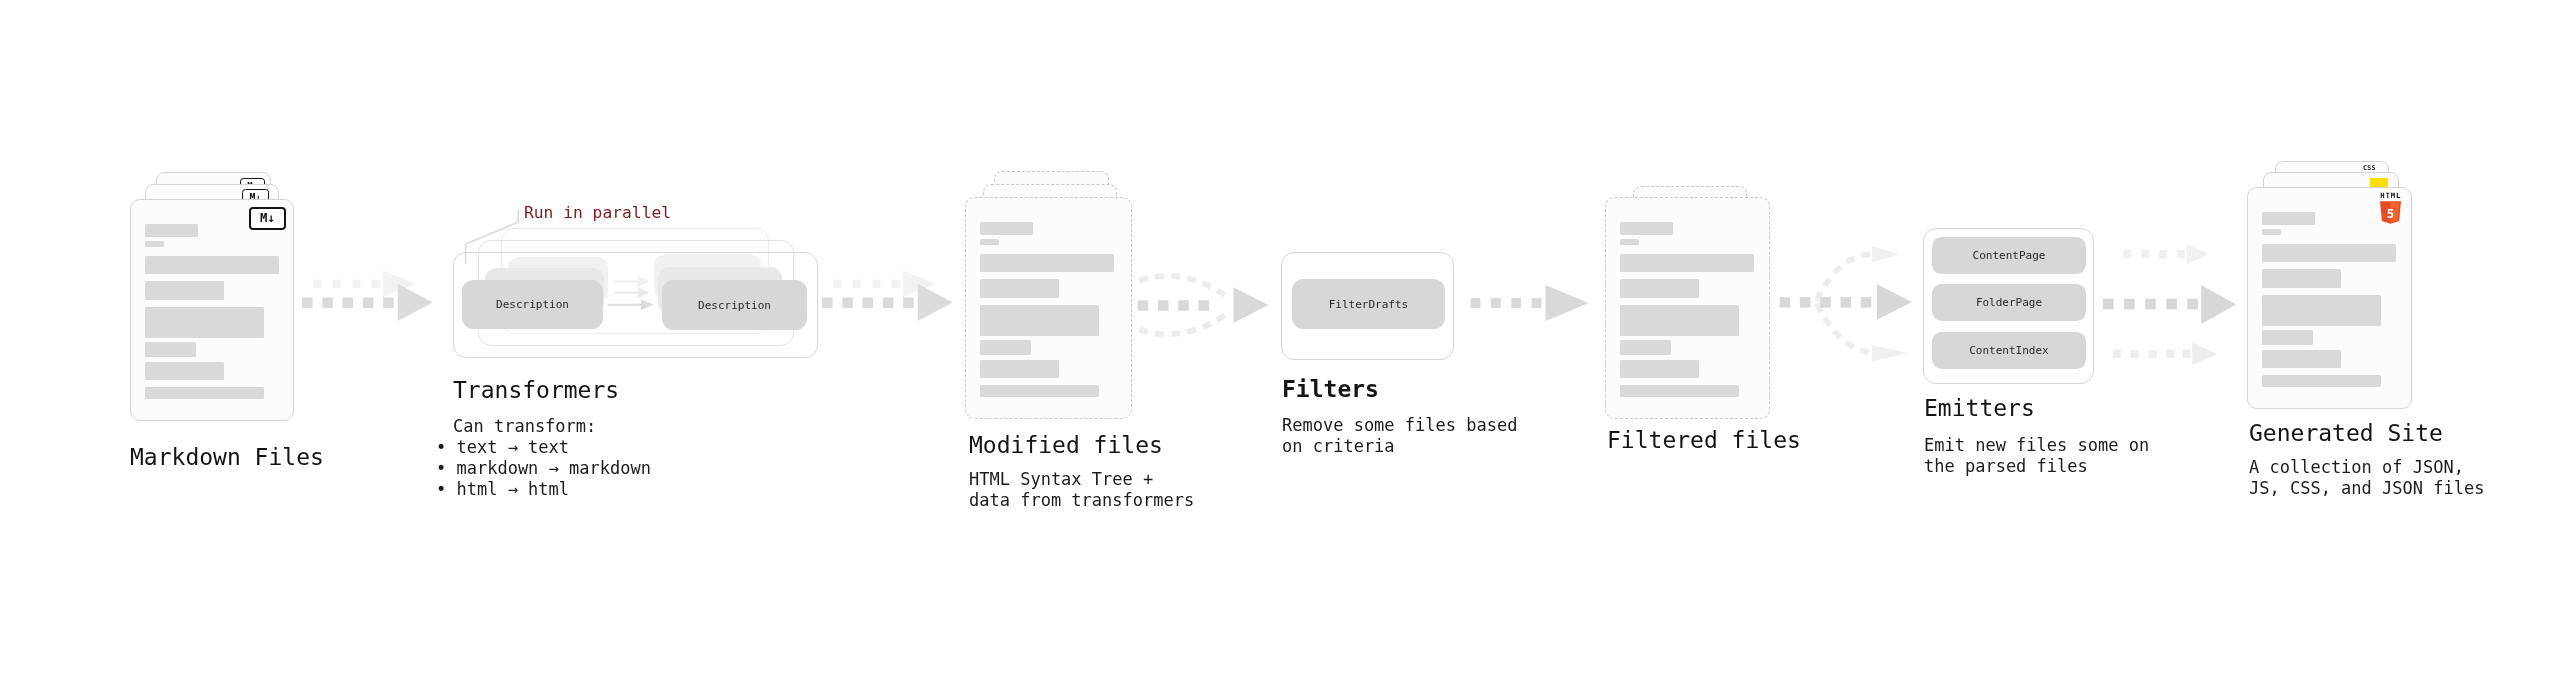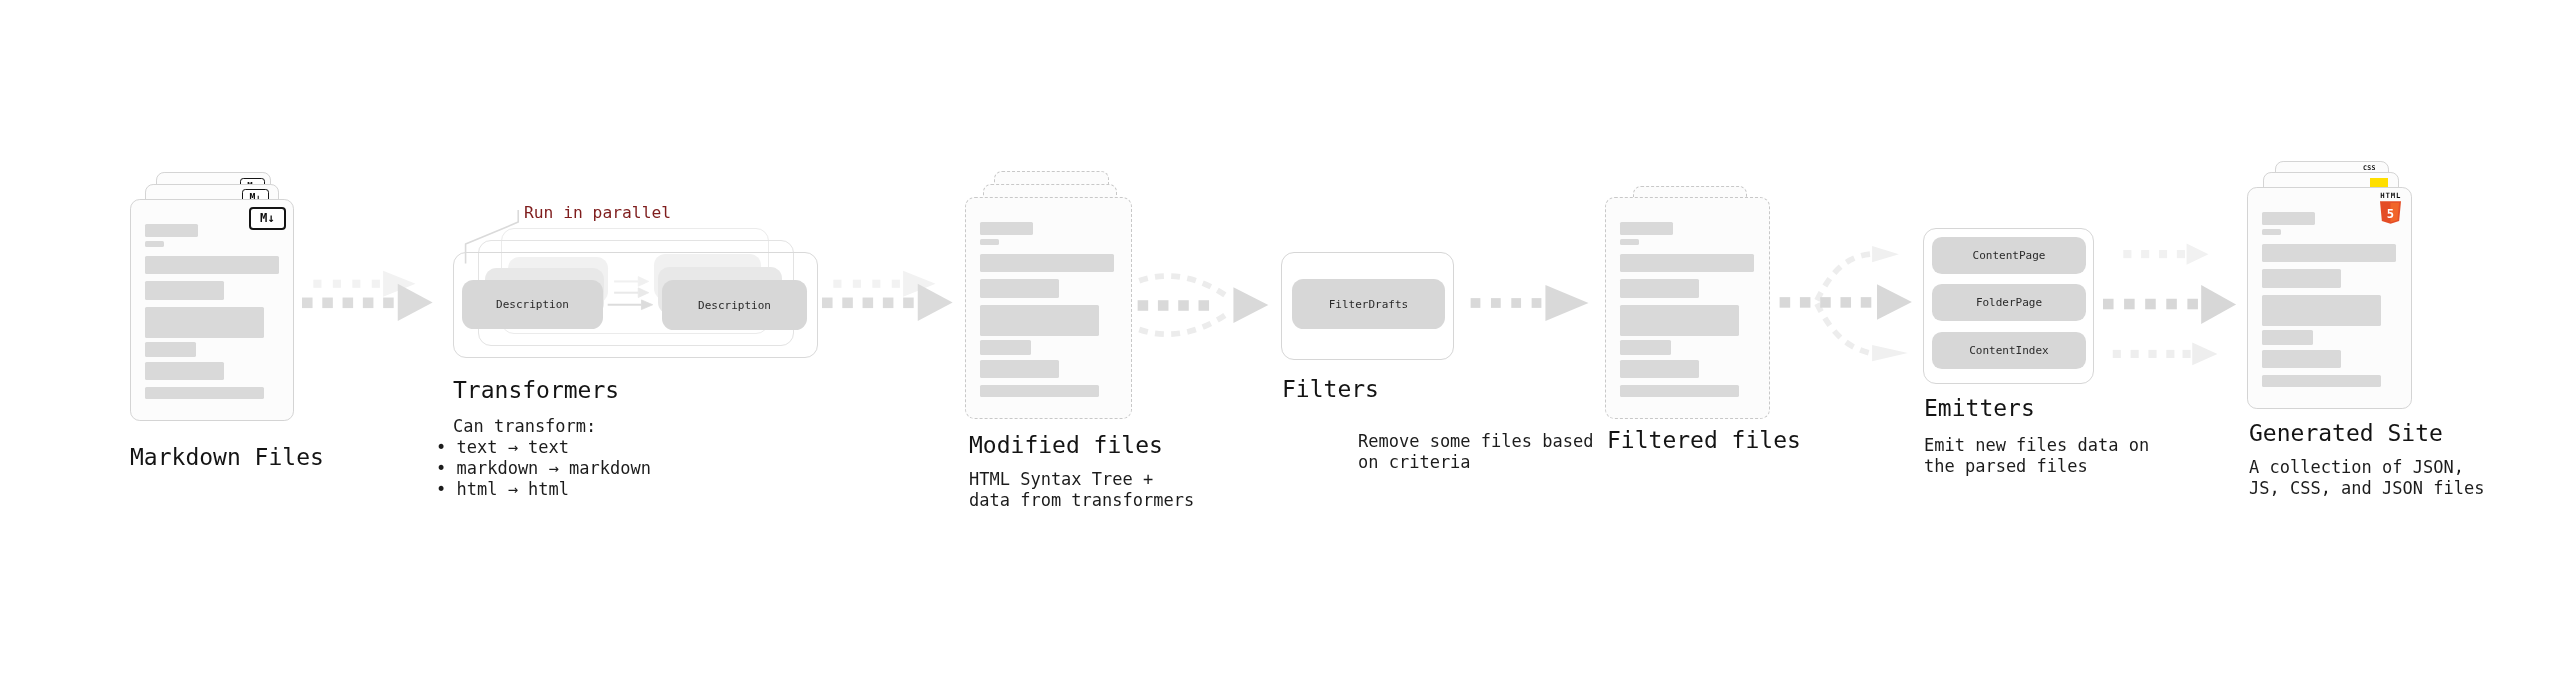--- a/index.html
+++ b/index.html
@@ -168,22 +168,22 @@
         <rect x="77" y="36" width="13" height="13"></rect>
         <polygon points="120,20 120,64 163,42"></polygon>
       </g>
   </svg>
 
   <div>
     <div class="card" style="left:1281px;top:252px;width:173px;height:108px;"></div>
     <div class="pill" style="left:1292px;top:279px;width:153px;height:50px;background:#d7d7d7;">
         <span>FilterDrafts</span>
       </div>
-    <div class="stage-label" style="left:1282px;top:376px;">Filters</div>
-    <div class="desc" style="left:1358px;top:415px;margin-top:16px;">
+    <div class="stage-label" style="left:1282px;top:376px;font-weight:bold;">Filters</div>
+    <div class="desc" style="left:1282px;top:415px;">
       <div>Remove some files based</div>
       <div>on criteria</div>
     </div>
   </div>
 
   <svg class="abs" style="left:1469px;top:280px;" width="122" height="46" viewBox="0 0 150 56">
     <g fill="#d9d9d9">
         <rect x="2" y="22" width="12" height="12"></rect>
         <rect x="27" y="22" width="12" height="12"></rect>
         <rect x="52" y="22" width="12" height="12"></rect>
@@ -230,21 +230,21 @@
         <span>ContentPage</span>
       </div>
     <div class="pill" style="left:1932px;top:284px;width:154px;height:37px;border-radius:9.8px;background:#d7d7d7;">
         <span>FolderPage</span>
       </div>
     <div class="pill" style="left:1932px;top:332px;width:154px;height:37px;border-radius:9.8px;background:#d7d7d7;">
         <span>ContentIndex</span>
       </div>
     <div class="stage-label" style="left:1924px;top:395px;">Emitters</div>
     <div class="desc" style="left:1924px;top:435px;">
-      <div>Emit new files data on</div>
+      <div>Emit new files some on</div>
       <div>the parsed files</div>
     </div>
   </div>
 
   <svg class="abs" style="left:2103px;top:237px;" width="142" height="130" viewBox="0 0 175 160">
     <g fill="#f1f1f1">
         <rect x="25" y="16" width="10" height="10"></rect>
         <rect x="47" y="16" width="10" height="10"></rect>
         <rect x="69" y="16" width="10" height="10"></rect>
         <rect x="91" y="16" width="10" height="10"></rect>

